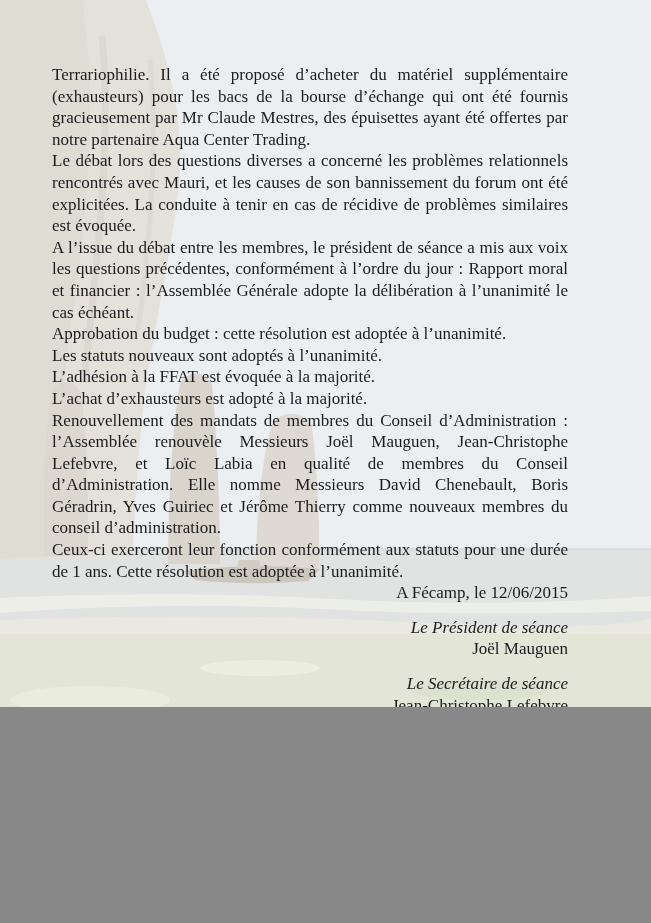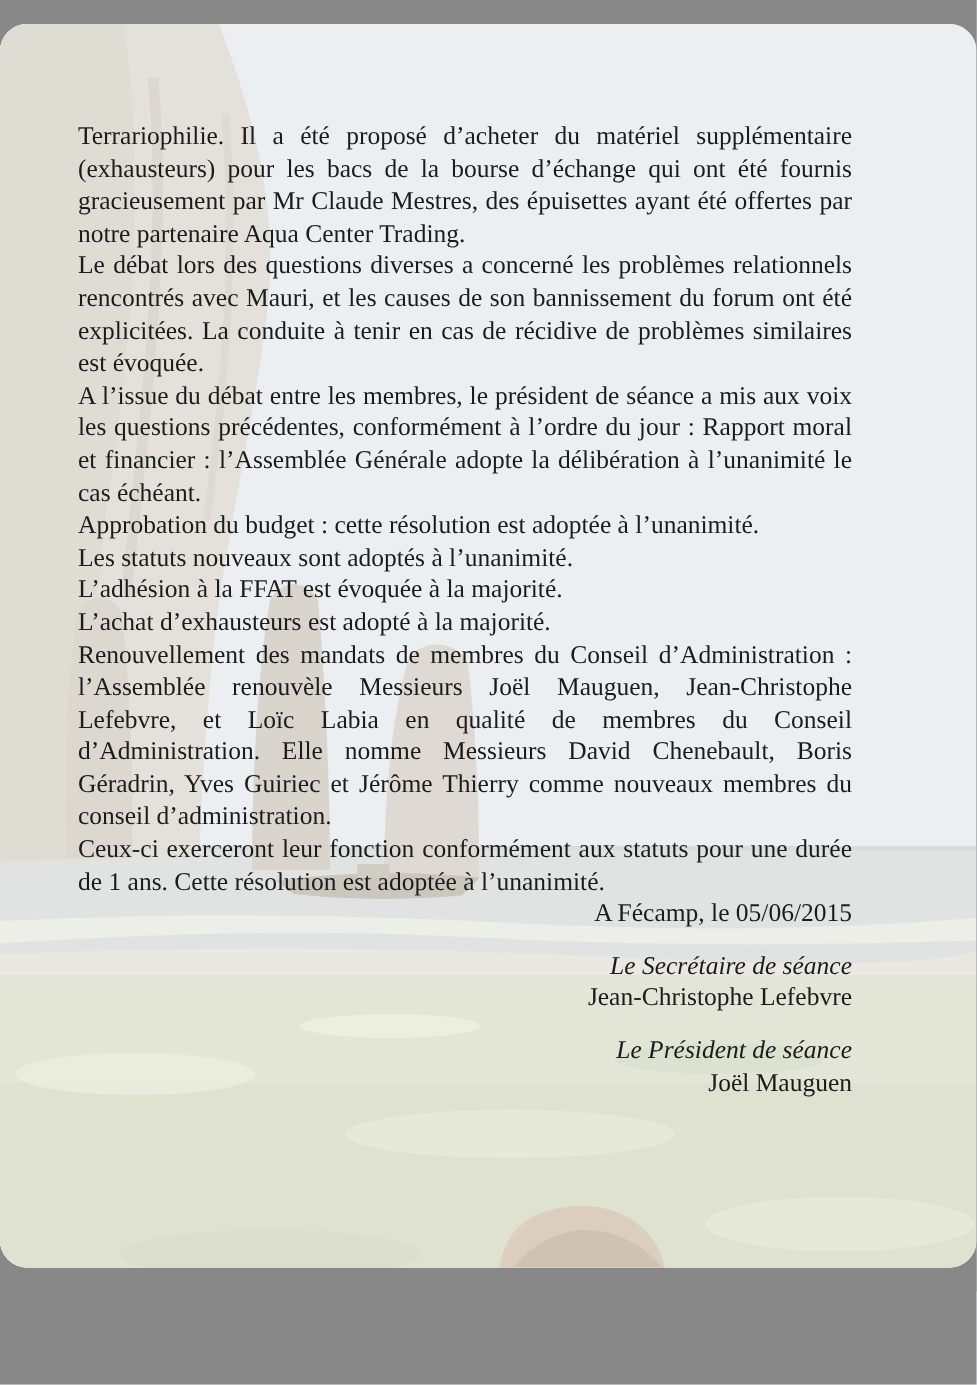--- a/index.html
+++ b/index.html
@@ -1,23 +1,22 @@
 <!DOCTYPE html>
 <html lang="fr"><head>
 <meta charset="utf-8">
 <style>
   html,body{margin:0;padding:0;background:#888;}
   .page{
     position:relative;
-    width:651px;height:829px;
-    margin:16px auto;
+    width:651px;height:707px;
+    margin:0 auto;
     overflow:hidden;
     background:#eceff1;
     font-family:"Liberation Serif","DejaVu Serif",serif;
-    border-radius:18px;
   }
   .photo{position:absolute;left:0;top:0;width:651px;height:923px;z-index:0;}
   .text-col{
     position:absolute;left:52px;top:64px;width:516px;z-index:1;
     color:#1b1b1e;font-size:17px;line-height:21.6px;
     hyphens:auto;-webkit-hyphens:auto;
   }
   .text-col p{margin:0;}
   .just{text-align:justify;}
   .gap{margin-top:11px;}
@@ -90,29 +89,29 @@
     <p class="just">Terrariophilie. Il a été proposé d’acheter du matériel supplémentaire (exhausteurs) pour les bacs de la bourse d’échange qui ont été fournis gracieusement par Mr Claude Mestres, des épuisettes ayant été offertes par notre partenaire Aqua Center Trading.</p>
     <p class="just">Le débat lors des questions diverses a concerné les problèmes relationnels rencontrés avec Mauri, et les causes de son bannissement du forum ont été explicitées. La conduite à tenir en cas de récidive de problèmes similaires est évoquée.</p>
     <p class="just gap">A l’issue du débat entre les membres, le président de séance a mis aux voix les questions précédentes, conformément à l’ordre du jour : Rapport moral et financier : l’Assemblée Générale adopte la délibération à l’unanimité le cas échéant.</p>
     <p class="just">Approbation du budget : cette résolution est adoptée à l’unanimité.</p>
     <p class="just">Les statuts nouveaux sont adoptés à l’unanimité.</p>
     <p class="just">L’adhésion à la FFAT est évoquée à la majorité.</p>
     <p class="just">L’achat d’exhausteurs est adopté à la majorité.</p>
     <p class="just gap">Renouvellement des mandats de membres du Conseil d’Administration : l’Assemblée renouvèle Messieurs Joël Mauguen, Jean-Christophe Lefebvre, et Loïc Labia en qualité de membres du Conseil d’Administration. Elle nomme Messieurs David Chenebault, Boris Géradrin, Yves Guiriec et Jérôme Thierry comme nouveaux membres du conseil d’administration.</p>
     <p class="just gap">Ceux-ci exerceront leur fonction conformément aux statuts pour une durée de 1 ans. Cette résolution est adoptée à l’unanimité.</p>
 
-    <p class="right gap">A Fécamp, le 05/06/2015</p>
+    <p class="right gap">A Fécamp, le 12/06/2015</p>
 
+    <div class="right gap-sm">
+      <div class="sig-role">Le Président de séance</div>
+      <div class="sig-name">Joël Mauguen</div>
+    </div>
     <div class="right gap-sm">
       <div class="sig-role">Le Secrétaire de séance</div>
       <div class="sig-name">Jean-Christophe Lefebvre</div>
-    </div>
-    <div class="right gap-sm">
-      <div class="sig-role">Le Président de séance</div>
-      <div class="sig-name">Joël Mauguen</div>
     </div>
   </div>
 
   <svg class="marker" viewBox="0 0 60 54">
     <path d="M9,30 C8,18 17,7 30,5 C43,3 54,9 56,20 L60,25 L55,27 C54,35 48,41 40,43 L45,51 L33,44 C26,46 19,44 14,39 L5,49 L9,37 L1,33 Z" fill="#3b9e3e"></path>
     <text x="31" y="28" text-anchor="middle" fill="#ffffff" font-family="Liberation Sans, sans-serif" font-size="15" font-weight="bold">7</text>
   </svg>
 
 </div>
 

